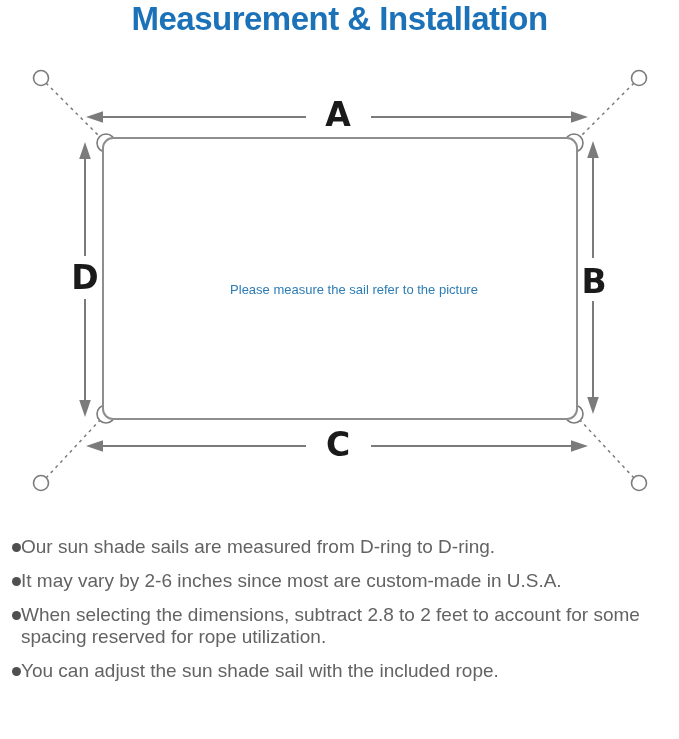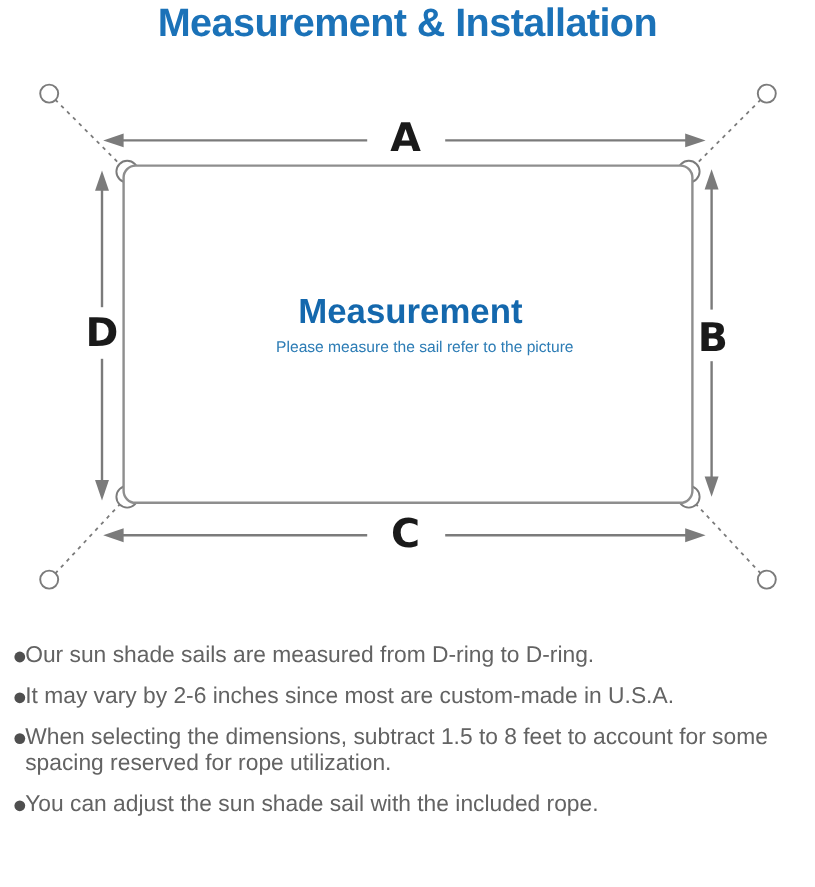--- a/index.html
+++ b/index.html
@@ -135,35 +135,34 @@
       <line class="dim-line" x1="593" y1="301" x2="593" y2="399"></line>
       <polygon class="dim-arrow" points="593,414 587.2,397 598.8,397"></polygon>
     </g>
   </svg>
 
   <div class="dim-label" style="left:338px;top:114px;">A</div>
   <div class="dim-label" style="left:594px;top:281px;">B</div>
   <div class="dim-label" style="left:338px;top:444px;">C</div>
   <div class="dim-label" style="left:85px;top:277px;">D</div>
 
-  <div class="center-title">Measurement</div>
   <div class="center-subtitle">Please measure the sail refer to the picture</div>
 
   <div class="notes">
     <div class="note-item">
       <span class="note-dot"></span>
       <span class="note-text">Our sun shade sails are measured from D-ring to D-ring.</span>
     </div>
     <div class="note-item">
       <span class="note-dot"></span>
       <span class="note-text">It may vary by 2-6 inches since most are custom-made in U.S.A.</span>
     </div>
     <div class="note-item">
       <span class="note-dot"></span>
-      <span class="note-text">When selecting the dimensions, subtract 1.5 to 8 feet to account for some spacing reserved for rope utilization.</span>
+      <span class="note-text">When selecting the dimensions, subtract 2.8 to 2 feet to account for some spacing reserved for rope utilization.</span>
     </div>
     <div class="note-item">
       <span class="note-dot"></span>
       <span class="note-text">You can adjust the sun shade sail with the included rope.</span>
     </div>
   </div>
 
 </div>
 
 </body></html>

